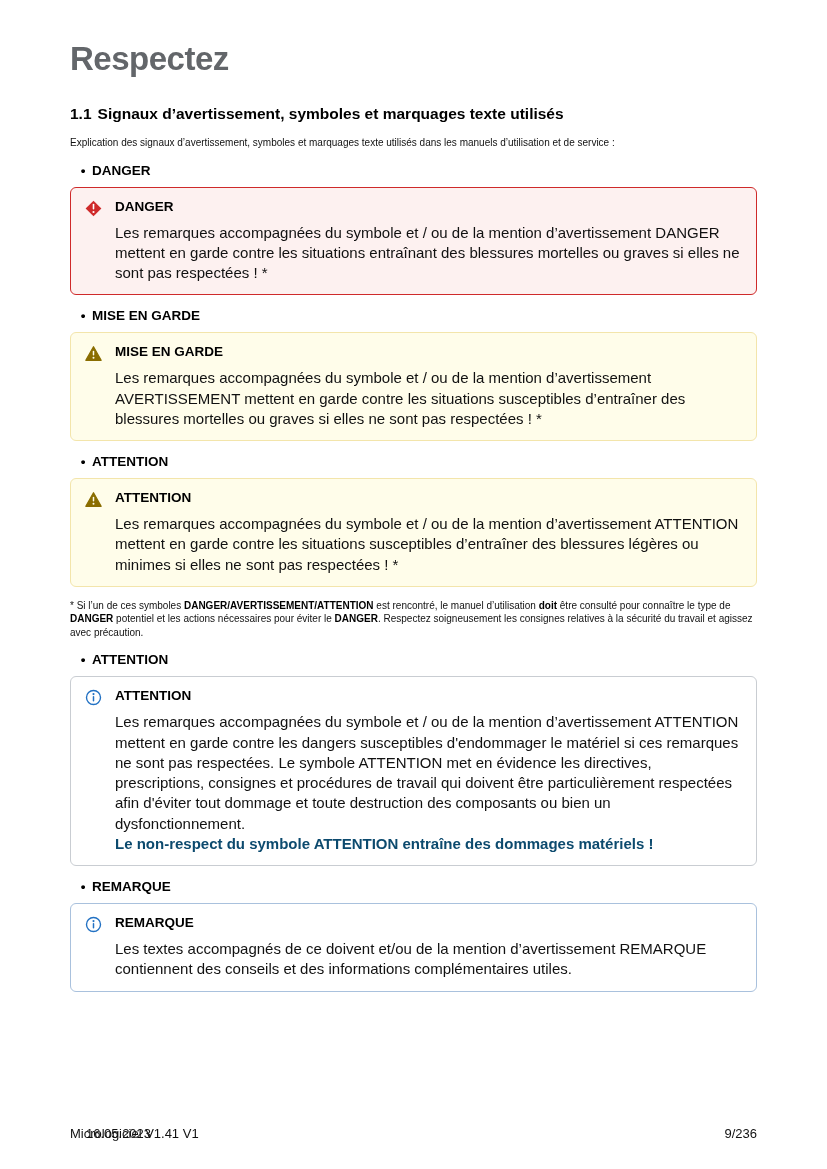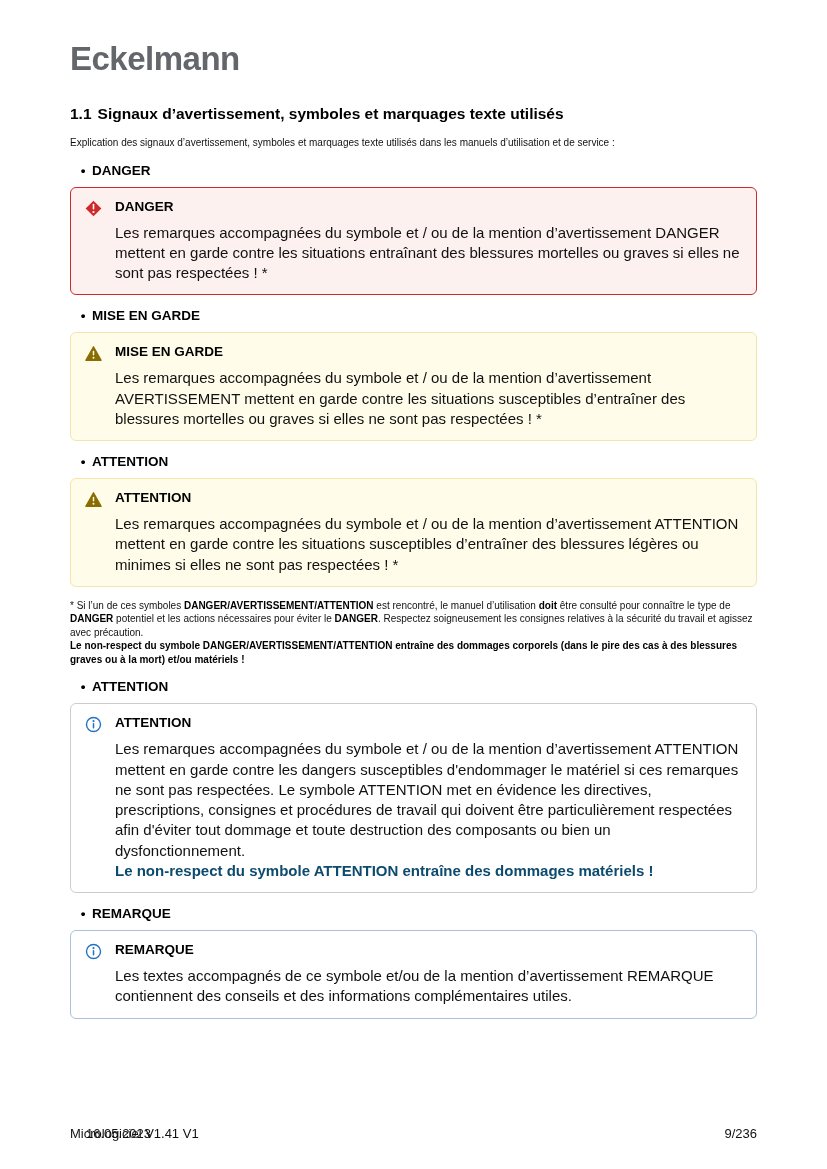--- a/index.html
+++ b/index.html
@@ -81,21 +81,21 @@
     text-align: left;
   }
   .footer .left { float: left; }
   .footer .right { float: right; }
 </style>
 </head>
 <body>
 
 <div class="page">
 
-  <div class="logo">Eckelmann</div>
+  <div class="logo">Respectez</div>
 
 
   <div class="h2">
     <span class="num">1.1</span><span>Signaux d’avertissement, symboles et marquages texte utilisés</span>
   </div>
 
   <p class="body-text intro">Explication des signaux d’avertissement, symboles et marquages texte utilisés dans les manuels d’utilisation et de service :</p>
 
   <div class="bullet-row">
     <span class="dot">•</span>
@@ -152,21 +152,20 @@
     <div class="content">
       <div class="title">ATTENTION</div>
       <div class="body">
           <div><span>Les remarques accompagnées du symbole et / ou de la mention d’avertissement ATTENTION mettent en garde contre les situations susceptibles d’entraîner des blessures légères ou minimes si elles ne sont pas respectées ! *</span></div>
         </div>
     </div>
   </div>
 
   <div class="body-text note-par">
       <div><span>* Si l’un de ces symboles </span><b>DANGER/AVERTISSEMENT/ATTENTION</b><span> est rencontré, le manuel d’utilisation </span><b>doit</b><span> être consulté pour connaître le type de </span><b>DANGER</b><span> potentiel et les actions nécessaires pour éviter le </span><b>DANGER</b><span>. Respectez soigneusement les consignes relatives à la sécurité du travail et agissez avec précaution.</span></div>
-      <div><b>Le non-respect du symbole DANGER/AVERTISSEMENT/ATTENTION entraîne des dommages corporels (dans le pire des cas à des blessures graves ou à la mort) et/ou matériels !</b></div>
     </div>
 
   <div class="bullet-row">
     <span class="dot">•</span>
     <span class="lbl">ATTENTION</span>
   </div>
   <div class="note-box box-attn">
     <div class="icon-cell">
       <svg viewBox="0 0 16 16">
         <circle cx="8" cy="8" r="6.6" fill="none" stroke="#2271c3" stroke-width="1.3"></circle>
@@ -191,21 +190,21 @@
     <div class="icon-cell">
       <svg viewBox="0 0 16 16">
         <circle cx="8" cy="8" r="6.6" fill="none" stroke="#2271c3" stroke-width="1.3"></circle>
         <circle cx="8" cy="4.8" r="1" fill="#2271c3"></circle>
         <rect x="7.3" y="6.7" width="1.4" height="5.1" rx="0.7" fill="#2271c3"></rect>
       </svg>
     </div>
     <div class="content">
       <div class="title">REMARQUE</div>
       <div class="body">
-          <div><span>Les textes accompagnés de ce symbole et/ou de la mention d’avertissement REMARQUE contiennent des conseils et des informations complémentaires utiles.</span></div>
+          <div><span>Les textes accompagnés de ce doivent et/ou de la mention d’avertissement REMARQUE contiennent des conseils et des informations complémentaires utiles.</span></div>
         </div>
     </div>
   </div>
 
 </div>
 
 <div class="footer">
   <span class="center">16.05.2023</span>
   <span class="left">Micrologiciel V1.41 V1</span>
   <span class="right">9/236</span>

